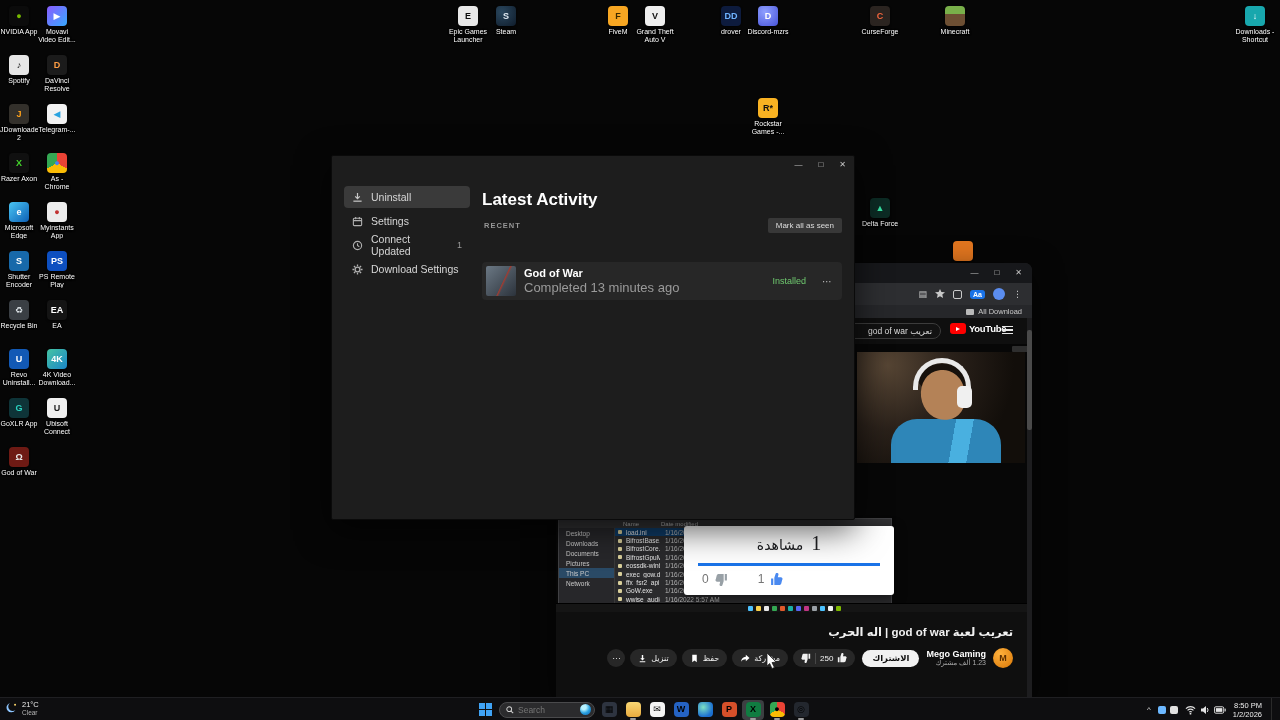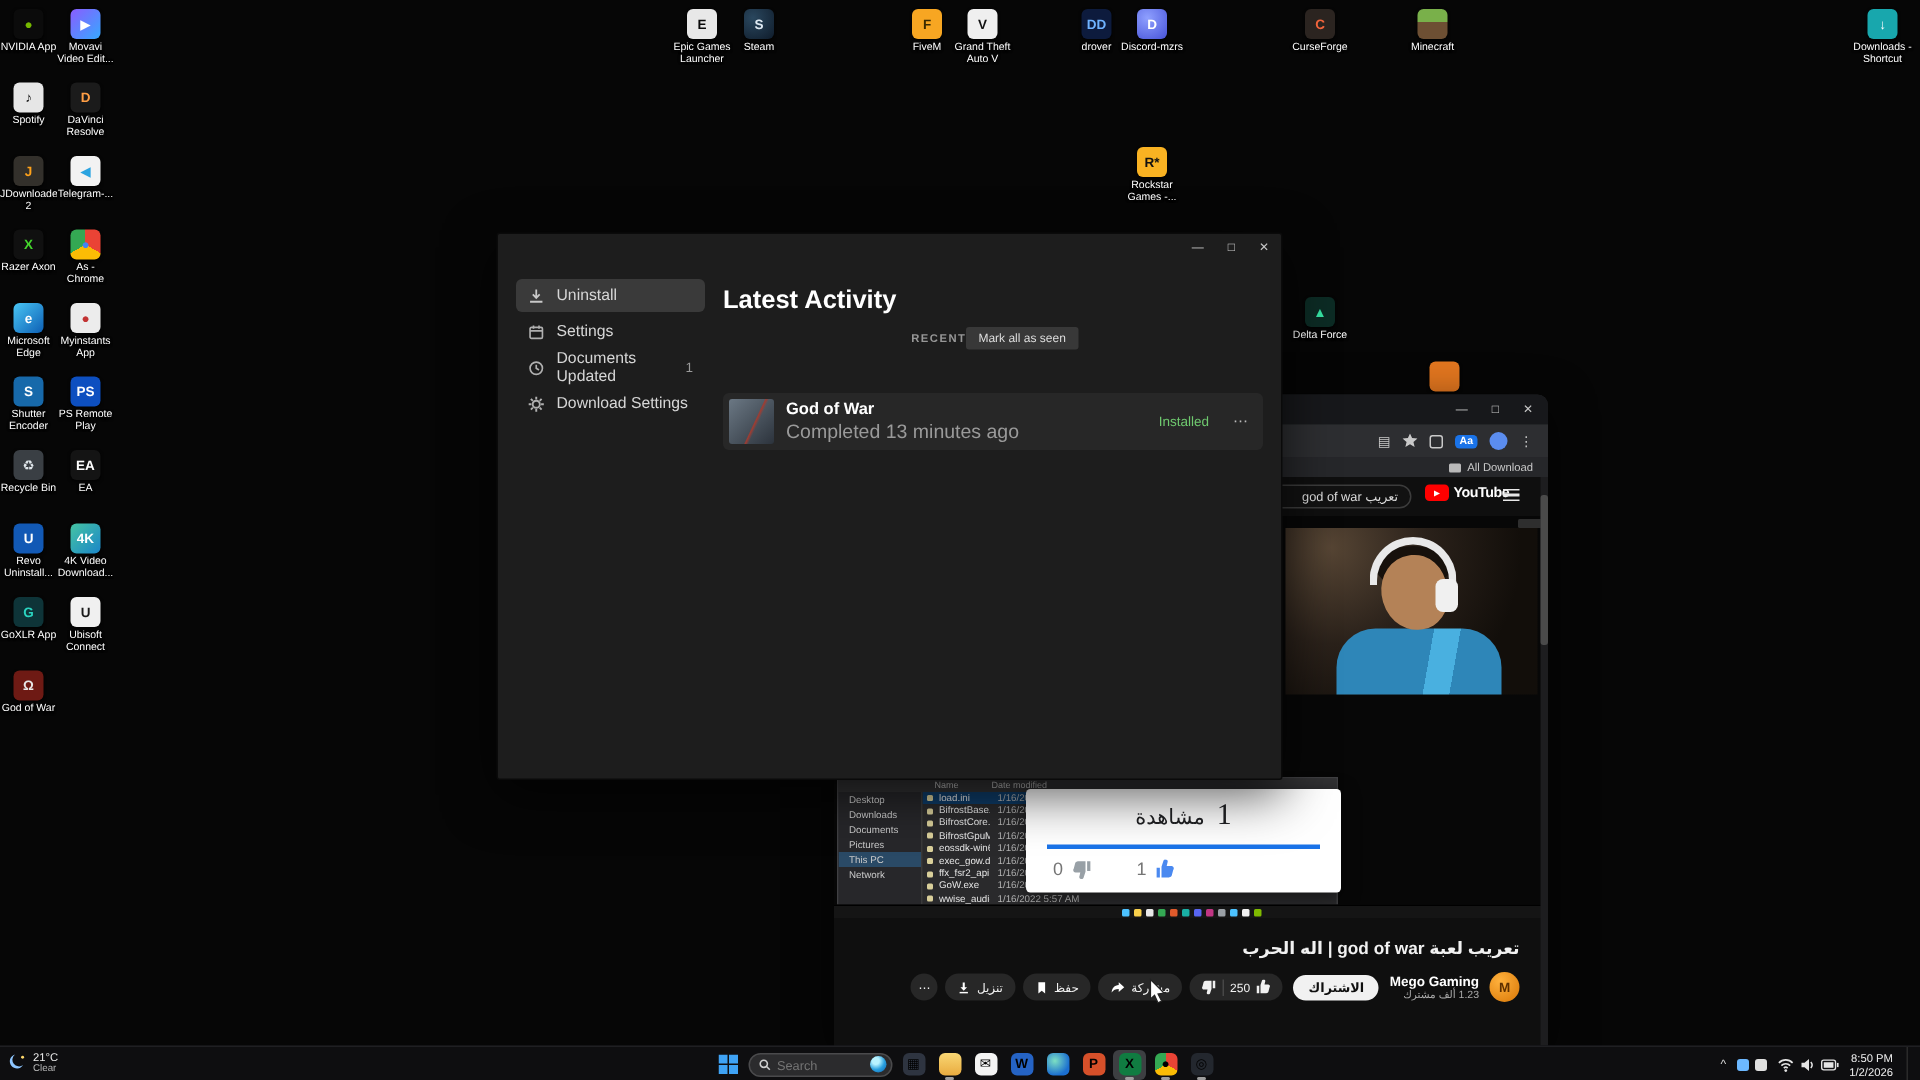--- a/index.html
+++ b/index.html
@@ -637,37 +637,37 @@
         </svg>
       <span>Settings</span>
     </div>
     <div class="l-nav-item">
       <svg width="11" height="11" viewBox="0 0 12 12">
           <g stroke="#b0b0b0" stroke-width="1.2" fill="none">
             <circle cx="6" cy="6" r="4.5"></circle>
             <path d="M6 3.5V6l2 1.3"></path>
           </g>
         </svg>
-      <span>Documents Updated</span>
+      <span>Connect Updated</span>
       <span class="l-badge">1</span>
     </div>
     <div class="l-nav-item" style="">
       <svg width="11" height="11" viewBox="0 0 12 12">
           <g stroke="#b0b0b0" stroke-width="1.4" fill="none">
             <circle cx="6" cy="6" r="2.6"></circle>
             <path d="M6 .5v2M6 9.5v2M.5 6h2M9.5 6h2M2.1 2.1l1.4 1.4M8.5 8.5l1.4 1.4M9.9 2.1L8.5 3.5M3.5 8.5L2.1 9.9"></path>
           </g>
         </svg>
       <span>Download Settings</span>
     </div>
   </div>
 
   <div class="l-title" style="position:absolute;left:150px;top:34px">Latest Activity</div>
 
-  <div style="position:absolute;left:152px;right:12px;top:62px;display:flex;align-items:center;justify-content:center">
+  <div style="position:absolute;left:152px;right:12px;top:62px;display:flex;align-items:center;justify-content:space-between">
     <span class="l-recent">RECENT</span>
     <span class="l-markall">Mark all as seen</span>
   </div>
 
   <div class="l-row">
     <div class="l-thumb"></div>
     <div>
       <div class="l-name">God of War</div>
       <div class="l-sub">Completed 13 minutes ago</div>
     </div>

